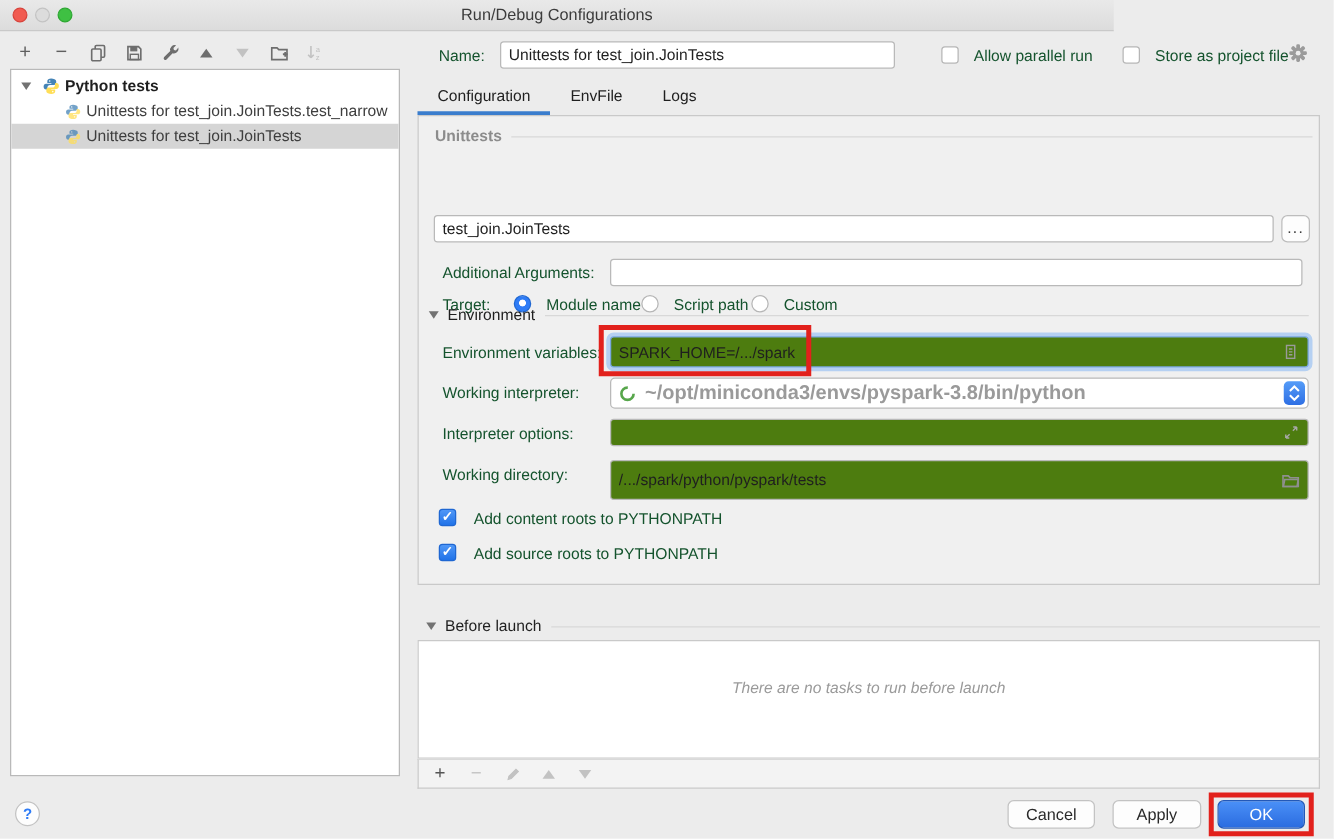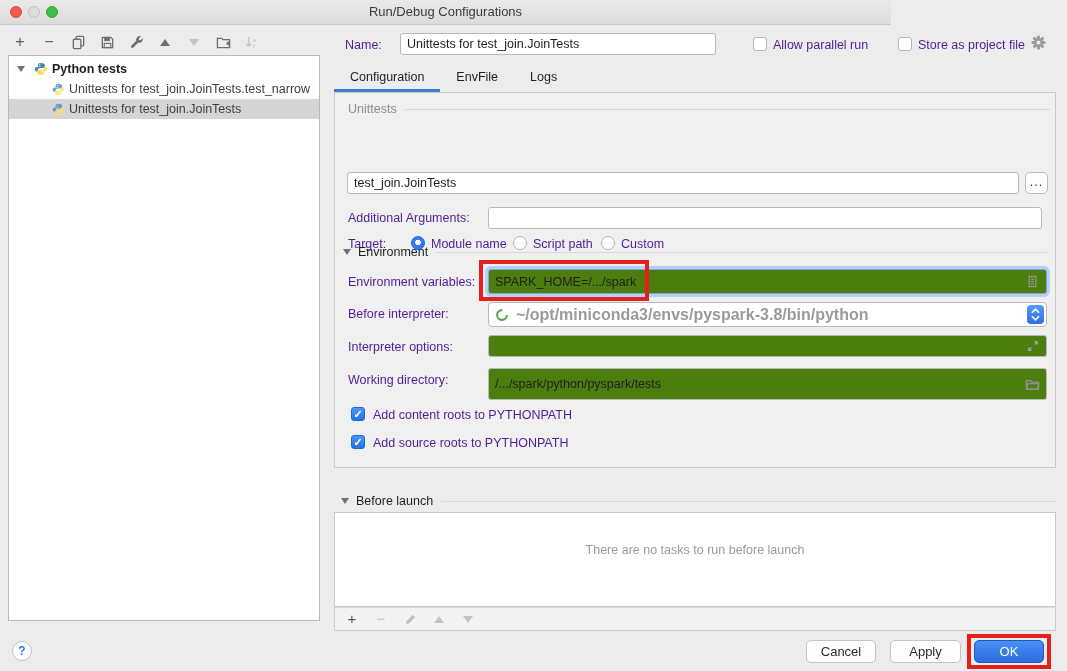--- a/index.html
+++ b/index.html
@@ -28,57 +28,57 @@
   .tree-row .lbl { margin-left:4px;text-align:right; }
   .tree-row.bold .lbl { font-weight:bold; }
   .tree-row .dim { color:#3e3e3e; }
   .chev { display:inline-block; width:0; height:0; margin-left:8px; }
   .chev.down { border-left:4.5px solid transparent; border-right:4.5px solid transparent; border-top:6px solid #727272; }
   .chev.right { border-top:4.5px solid transparent; border-bottom:4.5px solid transparent; border-left:6px solid #8a8a8a; }
   .ic { display:inline-block; vertical-align:middle; }
   .py-faded { opacity:.75; }
 
   
-  .flabel { position:absolute; color:#4c1d95; }
+  .flabel { position:absolute; color:#14532d;margin-left:6px; }
   input.text { position:absolute; background:#fff; border:1px solid #b9b9b9; border-radius:3px;
     font-family:"Liberation Sans",sans-serif; font-size:12.5px; padding:0 6px; color:#1f1f1f; outline:none; }
   .cbox { position:absolute; width:14px; height:14px; background:#fff; border:1px solid #b6b6b6; border-radius:3px; }
   .cbox.checked { background:linear-gradient(#4f97f7,#2173e8); border:1px solid #1f67d2; color:#fff;
     font-size:11px; line-height:13px; text-align:center; font-weight:bold; }
 
   
   .tabs { position:absolute; left:334px; top:64px; height:28px; display:flex; }
   .tab { position:relative; padding:6px 16px 9px 16px; color:#1f1f1f; }
   .tab.active:after { content:""; position:absolute; left:0; right:0; bottom:0; height:3px; background:#3a7dcd; }
 
   
   .form-panel { position:absolute; left:334px; top:92px; width:722px; height:376px;
     background:#f0f0f0; border:1px solid #c9c9c9; }
-  .group-head { position:absolute; display:flex; align-items:center; }
+  .group-head { position:absolute; display:flex; align-items:center;font-weight:bold; }
   .group-title { color:#8c8c8c; margin:0 8px; }
   .group-line { flex:1; border-top:1px solid #d8d8d8; }
   .radio { position:absolute; width:14px; height:14px; border-radius:50%; background:#fff; border:1px solid #b6b6b6; }
   .radio.on { background:radial-gradient(circle at 50% 45%, #fff 0 2.5px, #2f7cf6 3px); border:1px solid #1f67d2; }
   .field { position:absolute; background:#4d7c0f; border:1px solid #b9b9b9; border-radius:3px; display:flex; align-items:center; padding:8px 6px; }
   .field .val { flex:1; white-space:nowrap; overflow:hidden; }
   .field.focus { border:1px solid #7aa7e0; box-shadow:0 0 0 3px #b5d0f2; }
   .combo { position:absolute; background:#fff; border:1px solid #b9b9b9; border-radius:4px; display:flex; align-items:center; padding:0 2px 0 6px; }
   .combo .path { color:#9a9a9a; font-size:16px; margin-left:2px; white-space:nowrap; overflow:hidden; flex:1;font-weight:bold; }
   .stepper { width:17px; height:19px; margin-left:4px; border-radius:4px;
     background:linear-gradient(#559cf8,#2e6fe4); display:flex; flex-direction:column; align-items:center; justify-content:center; gap:1px; }
   .browse-btn { position:absolute; width:23px; height:22px; background:#fdfdfd; border:1px solid #bdbdbd; border-radius:5px;
     text-align:center; line-height:18px; color:#3c3c3c; letter-spacing:1px; }
   .sec-head { position:absolute; display:flex; align-items:center; }
   .sec-title { margin:0 8px 0 7px; }
 
   
   .anno { position:absolute; border:4px solid #e2211c; pointer-events:none; z-index:50; }
 
   
-  .bl-panel { position:absolute; left:334px; top:512px; width:722px; height:95px; background:#fff; border:1px solid #c9c9c9; }
+  .bl-panel { position:absolute; left:334px; top:512px; width:722px; height:95px; background:#fff; border:1px solid #c9c9c9;font-style:italic; }
   .bl-empty { position:absolute; left:0; right:0; top:30px; text-align:center; color:#9a9a9a; }
   .bl-strip { position:absolute; left:334px; top:607px; width:722px; height:24px; background:#f3f3f3;
     border:1px solid #c9c9c9; border-top:1px solid #d9d9d9; display:flex; align-items:center; gap:13px; padding-left:9px; }
   .bl-strip .tbtn { font-size:15px; }
   .tri { display:inline-block; width:0; height:0; }
   .tri.up { border-left:5px solid transparent; border-right:5px solid transparent; border-bottom:7px solid #c2c2c2; }
   .tri.dn { border-left:5px solid transparent; border-right:5px solid transparent; border-top:7px solid #c2c2c2; }
   .tri.up.dark { border-bottom-color:#6e6e6e; }
 
   
@@ -253,21 +253,21 @@
     </div>
 
     <span class="flabel" style="left:13px; top:182px; position:absolute">Environment variables:</span>
     <div class="field focus" style="left:153px; top:176px; width:559px; height:25px">
       <span class="val">SPARK_HOME=/.../spark</span>
       <svg class="ic" width="15" height="15" stroke="#9a9a9a">
           <use href="#sym-list"></use>
         </svg>
     </div>
 
-    <span class="flabel" style="left:13px; top:214px; position:absolute">Before interpreter:</span>
+    <span class="flabel" style="left:13px; top:214px; position:absolute">Working interpreter:</span>
     <div class="combo" style="left:153px; top:209px; width:559px; height:25px">
       <svg class="ic" width="14" height="14" viewBox="0 0 16 16" style="margin-right:5px">
         <circle cx="8" cy="8" r="5.6" fill="none" stroke="#57a64b" stroke-width="2.4" stroke-dasharray="26 9"></circle>
       </svg>
       <span class="path">~/opt/miniconda3/envs/pyspark-3.8/bin/python</span>
       <span class="stepper">
         <svg width="9" height="6" viewBox="0 0 10 6">
             <path d="M1 5l4-4 4 4" fill="none" stroke="#fff" stroke-width="1.8"></path>
           </svg>
         <svg width="9" height="6" viewBox="0 0 10 6">

